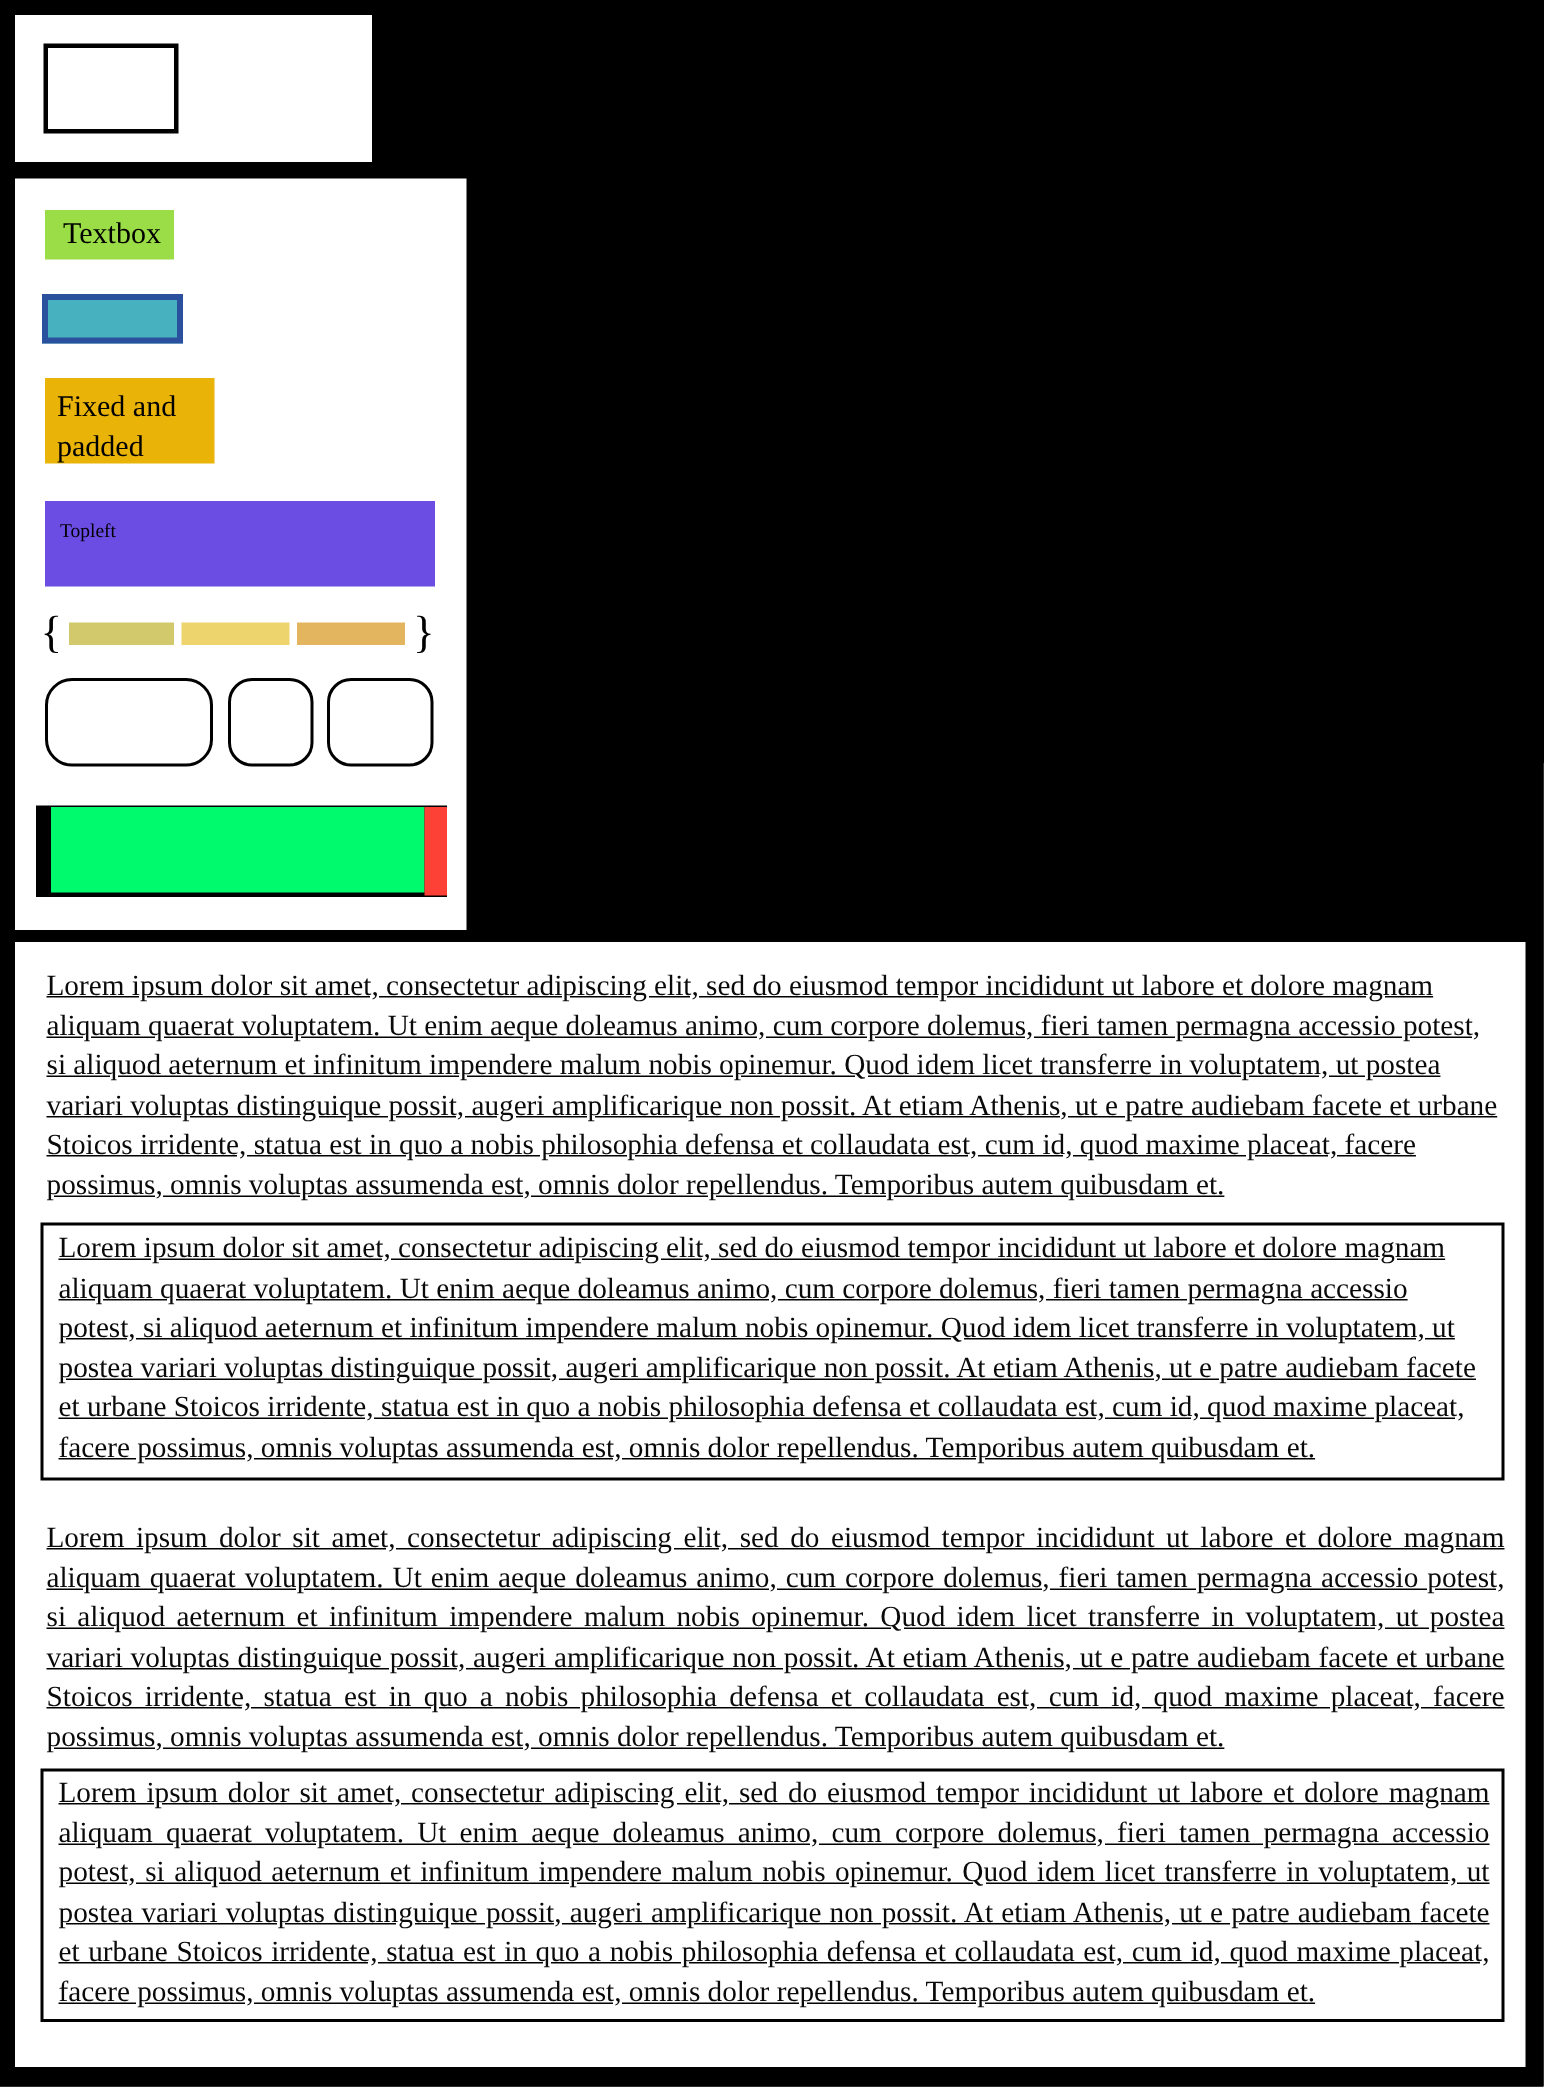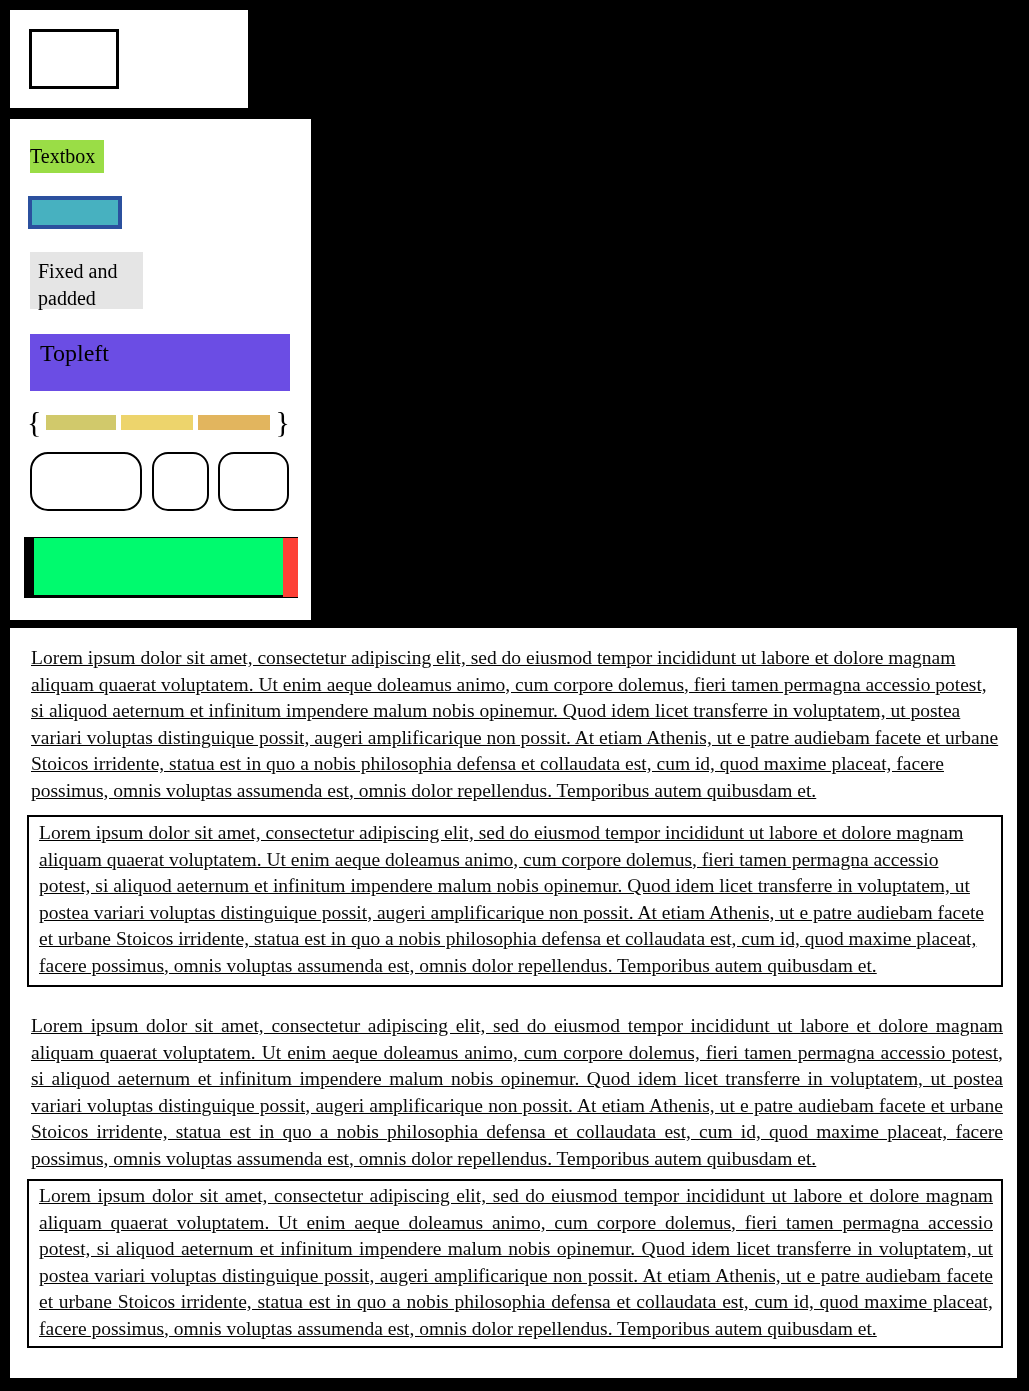--- a/index.html
+++ b/index.html
@@ -14,33 +14,33 @@
   .page1 { left:10px; top:10px; width:238px; height:98px; }
   .inner-rect {
     position:absolute; left:19px; top:19px; width:84px; height:54px;
     border:3px solid #000; background:#fff;
   }
 
   
   .page2 { left:10px; top:119px; width:301px; height:501px; }
   .textbox-label {
     position:absolute; left:20px; top:21px; width:74px; height:33px;
-    background:#9add46; font-size:20px; line-height:33px; padding-left:0;
+    background:#9add46; font-size:20px; line-height:33px; padding-left:12px;
   }
   .teal-box {
     position:absolute; left:18px; top:77px; width:86px; height:25px;
     background:#47b1c0; border:4px solid #2b509e;
   }
   .fixed-padded {
     position:absolute; left:20px; top:133px; width:97px; height:45px;
-    background:#e5e5e5; font-size:20px; line-height:27px; padding:6px 8px;
+    background:#eab308; font-size:20px; line-height:27px; padding:6px 8px;
   }
   .topleft {
     position:absolute; left:20px; top:215px; width:240px; height:45px;
-    background:#6b4de4; font-size:24px; line-height:27px; padding:6px 10px;
+    background:#6b4de4; font-size:13px; line-height:27px; padding:6px 10px;
   }
   .brace-row {
     position:absolute; left:17px; top:288px; height:30px;
     display:flex; align-items:center; gap:5px;
   }
   .brace { font-size:30px; line-height:30px; font-family:"Liberation Serif", serif; }
   .bar { display:inline-block; height:15px; }
   .bar1 { width:70px; background:#d1c96b; }
   .bar2 { width:72px; background:#edd46c; }
   .bar3 { width:72px; background:#e2b55e; }

